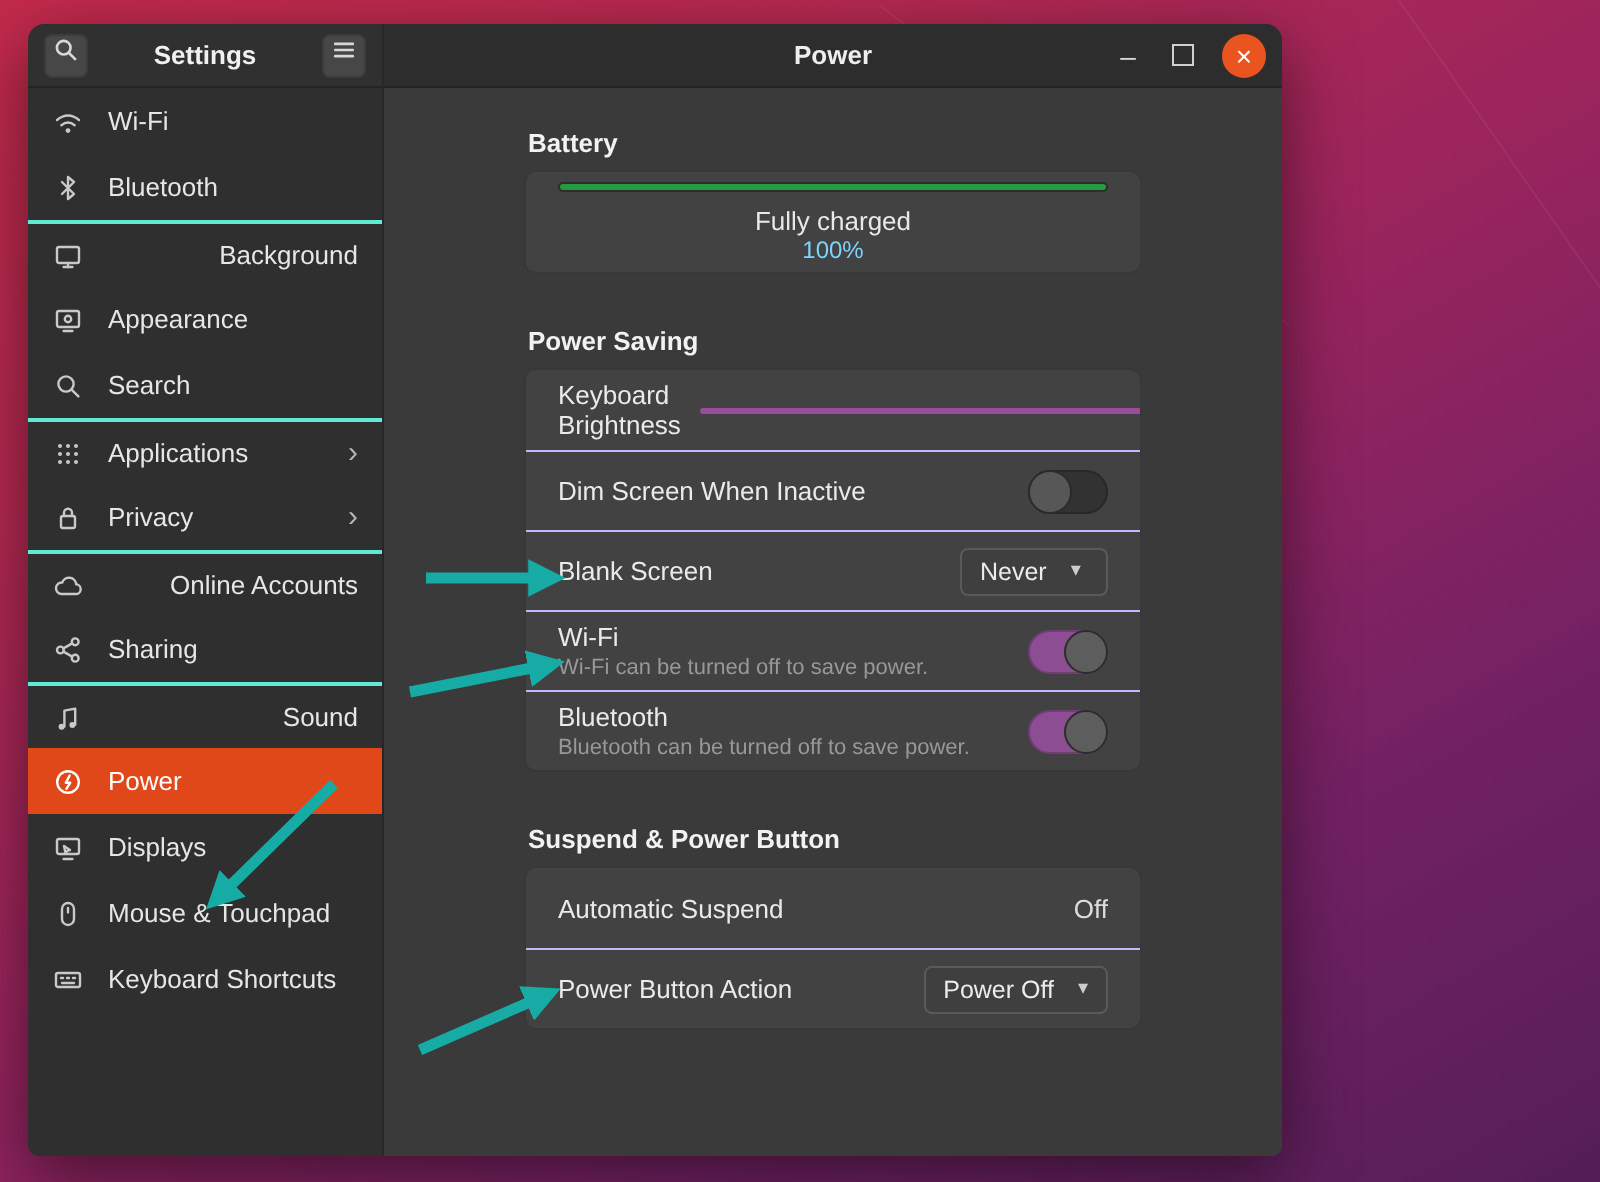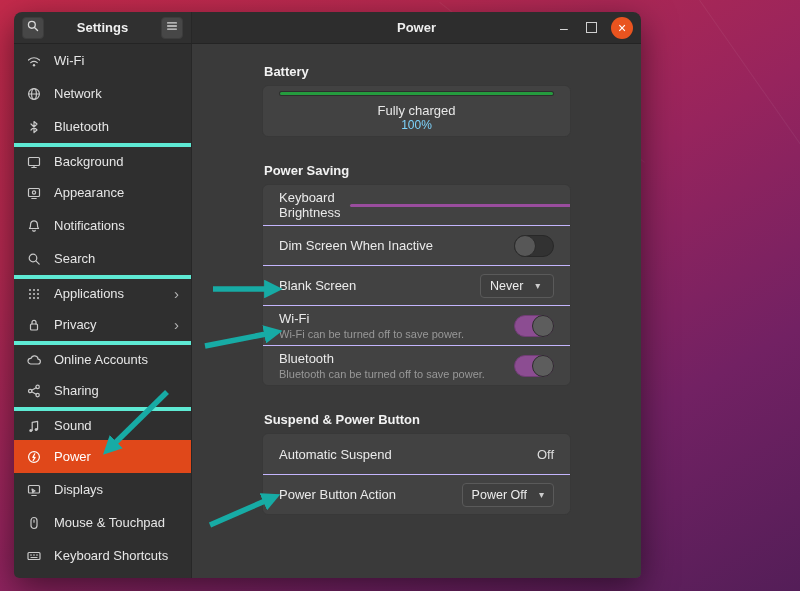--- a/index.html
+++ b/index.html
@@ -54,21 +54,21 @@
     grid-column:1; grid-row:2; background:#2f2f2f; border-right:1px solid #272727;
     display:flex; flex-direction:column; overflow:hidden;
   }
   .side-item {
     height:33px; flex:none; display:flex; align-items:center; gap:12px; padding:0 12px;
     color:#e6e6e6; font-size:13px; cursor:pointer;
   }
   .side-item .icon { width:16px; height:16px; flex:none; display:flex; }
   .side-item svg { stroke:#c9c9c9; fill:none; stroke-width:1.2; stroke-linecap:round; stroke-linejoin:round; }
   .side-item .chev { margin-left:auto; color:#b5b5b5; font-size:15px; }
-  .side-item.group-start { border-top:4px solid #5eead4; }
+  .side-item.group-start { border-top:2px solid #5eead4;justify-content:space-between; }
   .side-item.selected { background:#E0481A; color:#ffffff; }
   .side-item.selected svg { stroke:#ffffff; }
   .dotfill { fill:#c9c9c9; stroke:none !important; }
 
   
   .content {
     grid-column:2; grid-row:2; background:#3a3a3a; overflow:hidden;
     padding:20px 70px 0 70px;
   }
   .section-heading { font-size:13px; font-weight:bold; color:#f2f2f2; margin:0 0 6px 2px; }
@@ -166,30 +166,20 @@
       <span class="icon">
         <svg width="16" height="16" viewBox="0 0 16 16">
             <path d="M2.5 7 Q8 2.5 13.5 7"></path>
             <path d="M4.7 9.6 Q8 7 11.3 9.6"></path>
             <circle class="dotfill" cx="8" cy="12.3" r="1.2"></circle>
           </svg>
       </span>
       <span>Wi-Fi</span>
     </div>
 
-    <div class="side-item">
-      <span class="icon">
-        <svg width="16" height="16" viewBox="0 0 16 16">
-            <circle cx="8" cy="8" r="5.4"></circle>
-            <ellipse cx="8" cy="8" rx="2.4" ry="5.4"></ellipse>
-            <line x1="2.8" y1="8" x2="13.2" y2="8"></line>
-          </svg>
-      </span>
-      <span>Network</span>
-    </div>
 
     <div class="side-item">
       <span class="icon">
         <svg width="16" height="16" viewBox="0 0 16 16">
             <path d="M5 5 L11 11 L8 13.5 L8 2.5 L11 5 L5 11"></path>
           </svg>
       </span>
       <span>Bluetooth</span>
     </div>
 
@@ -208,29 +198,20 @@
       <span class="icon">
         <svg width="16" height="16" viewBox="0 0 16 16">
             <rect x="2.5" y="3.5" width="11" height="8" rx="1"></rect>
             <circle cx="8" cy="7.5" r="1.6"></circle>
             <line x1="5.8" y1="13.5" x2="10.2" y2="13.5"></line>
           </svg>
       </span>
       <span>Appearance</span>
     </div>
 
-    <div class="side-item">
-      <span class="icon">
-        <svg width="16" height="16" viewBox="0 0 16 16">
-            <path d="M8 2.8 a3.4 3.4 0 0 1 3.4 3.4 c0 3 1.1 4.3 1.1 4.3 H3.5 c0 0 1.1-1.3 1.1-4.3 A3.4 3.4 0 0 1 8 2.8 z"></path>
-            <path d="M6.8 12.4 a1.3 1.3 0 0 0 2.4 0"></path>
-          </svg>
-      </span>
-      <span>Notifications</span>
-    </div>
 
     <div class="side-item">
       <span class="icon">
         <svg width="16" height="16" viewBox="0 0 16 16">
             <circle cx="7" cy="7" r="3.8"></circle>
             <line x1="9.9" y1="9.9" x2="13.2" y2="13.2"></line>
           </svg>
       </span>
       <span>Search</span>
     </div>

